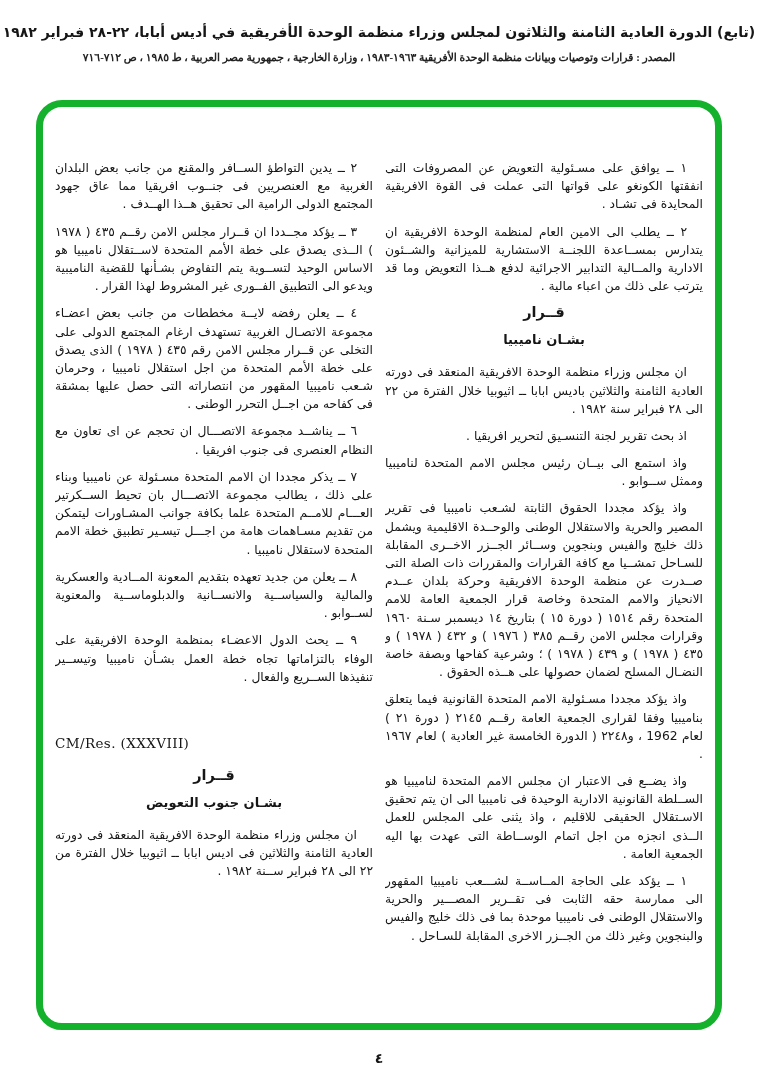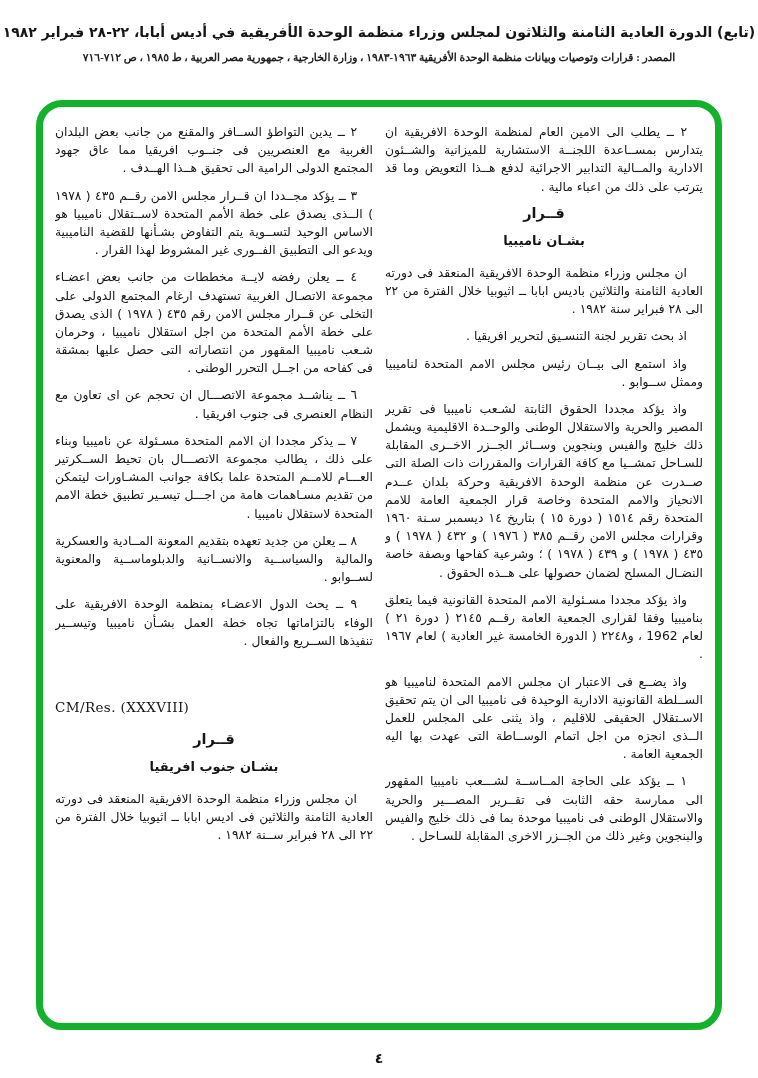--- a/index.html
+++ b/index.html
@@ -9,21 +9,21 @@
     -webkit-font-smoothing:antialiased;
   }
   .header{position:absolute;top:24px;left:0;right:0;text-align:center;direction:rtl;}
   .header-line1{font-size:14px;font-weight:bold;letter-spacing:.2px;}
   .header-line2{font-size:10.8px;font-weight:bold;margin-top:11px;color:#222;font-family:Liberation Serif, serif;}
   .frame{
     position:absolute;top:100px;left:36px;width:686px;height:930px;
     box-sizing:border-box;border:7px solid #14b12c;border-radius:26px;
     padding:16px 12px 12px 12px;background:#fff;
   }
-  .columns{display:flex;height:100%;gap:12px;}
+  .columns{display:flex;height:100%;gap:12px;margin-top:36px;}
   .col{flex:1;overflow:hidden;direction:rtl;}
   .blk-para{
     font-size:12.3px;line-height:1.48;text-align:justify;
     margin:0 0 9px 0;text-indent:16px;direction:rtl;
   }
   .blk-res{
     direction:ltr;text-align:left;font-family:"DejaVu Serif",serif;
     font-size:13.5px;margin:18px 0 16px 0;letter-spacing:.4px;
   }
   .blk-heading{
@@ -52,24 +52,25 @@
         <div class="blk-para">٢ ــ يدين التواطؤ الســافر والمقنع من جانب بعض البلدان الغربية مع العنصريين فى جنــوب افريقيا مما عاق جهود المجتمع الدولى الرامية الى تحقيق هــذا الهــدف .</div>
         <div class="blk-para">٣ ــ يؤكد مجــددا ان قــرار مجلس الامن رقــم ٤٣٥ ( ١٩٧٨ ) الــذى يصدق على خطة الأمم المتحدة لاســتقلال ناميبيا هو الاساس الوحيد لتســوية يتم التفاوض بشـأنها للقضية الناميبية ويدعو الى التطبيق الفــورى غير المشروط لهذا القرار .</div>
         <div class="blk-para">٤ ــ يعلن رفضه لايــة مخططات من جانب بعض اعضـاء مجموعة الاتصـال الغربية تستهدف ارغام المجتمع الدولى على التخلى عن قــرار مجلس الامن رقم ٤٣٥ ( ١٩٧٨ ) الذى يصدق على خطة الأمم المتحدة من اجل استقلال ناميبيا ، وحرمان شـعب ناميبيا المقهور من انتصاراته التى حصل عليها بمشقة فى كفاحه من اجــل التحرر الوطنى .</div>
         <div class="blk-para">٦ ــ يناشــد مجموعة الاتصـــال ان تحجم عن اى تعاون مع النظام العنصرى فى جنوب افريقيا .</div>
         <div class="blk-para">٧ ــ يذكر مجددا ان الامم المتحدة مسـئولة عن ناميبيا وبناء على ذلك ، يطالب مجموعة الاتصـــال بان تحيط الســكرتير العـــام للامــم المتحدة علما بكافة جوانب المشـاورات ليتمكن من تقديم مسـاهمات هامة من اجـــل تيسـير تطبيق خطة الامم المتحدة لاستقلال ناميبيا .</div>
         <div class="blk-para">٨ ــ يعلن من جديد تعهده بتقديم المعونة المــادية والعسكرية والمالية والسياســية والانســانية والدبلوماســية والمعنوية لســوابو .</div>
         <div class="blk-para">٩ ــ يحث الدول الاعضـاء بمنظمة الوحدة الافريقية على الوفاء بالتزاماتها تجاه خطة العمل بشـأن ناميبيا وتيســير تنفيذها الســريع والفعال .</div>
         <div class="blk-spacer"></div>
         <div class="blk-res">CM/Res. (XXXVIII)</div>
         <div class="blk-heading">قــرار</div>
-        <div class="blk-subheading">بشـان جنوب افريقيا</div>
+        <div class="blk-subheading">بشـان جنوب التعويض</div>
         <div class="blk-para">ان مجلس وزراء منظمة الوحدة الافريقية المنعقد فى دورته العادية الثامنة والثلاثين فى اديس ابابا ــ اثيوبيا خلال الفترة من ٢٢ الى ٢٨ فبراير ســنة ١٩٨٢ .</div>
       </div>
     <div class="col" id="col-right">
+        <div class="blk-para">١ ــ يوافق على مسـئولية التعويض عن المصروفات التى انفقتها الكونغو على قواتها التى عملت فى القوة الافريقية المحايدة فى تشـاد .</div>
         <div class="blk-para">٢ ــ يطلب الى الامين العام لمنظمة الوحدة الافريقية ان يتدارس بمســاعدة اللجنــة الاستشارية للميزانية والشــئون الادارية والمــالية التدابير الاجرائية لدفع هــذا التعويض وما قد يترتب على ذلك من اعباء مالية .</div>
         <div class="blk-heading">قــرار</div>
         <div class="blk-subheading">بشـان ناميبيا</div>
         <div class="blk-para">ان مجلس وزراء منظمة الوحدة الافريقية المنعقد فى دورته العادية الثامنة والثلاثين باديس ابابا ــ اثيوبيا خلال الفترة من ٢٢ الى ٢٨ فبراير سنة ١٩٨٢ .</div>
         <div class="blk-para">اذ بحث تقرير لجنة التنسـيق لتحرير افريقيا .</div>
         <div class="blk-para">واذ استمع الى بيــان رئيس مجلس الامم المتحدة لناميبيا وممثل ســوابو .</div>
         <div class="blk-para">واذ يؤكد مجددا الحقوق الثابتة لشـعب ناميبيا فى تقرير المصير والحرية والاستقلال الوطنى والوحــدة الاقليمية ويشمل ذلك خليج والفيس وبنجوين وســائر الجــزر الاخــرى المقابلة للسـاحل تمشــيا مع كافة القرارات والمقررات ذات الصلة التى صــدرت عن منظمة الوحدة الافريقية وحركة بلدان عــدم الانحياز والامم المتحدة وخاصة قرار الجمعية العامة للامم المتحدة رقم ١٥١٤ ( دورة ١٥ ) بتاريخ ١٤ ديسمبر سـنة ١٩٦٠ وقرارات مجلس الامن رقــم ٣٨٥ ( ١٩٧٦ ) و ٤٣٢ ( ١٩٧٨ ) و ٤٣٥ ( ١٩٧٨ ) و ٤٣٩ ( ١٩٧٨ ) ؛ وشرعية كفاحها وبصفة خاصة النضـال المسلح لضمان حصولها على هــذه الحقوق .</div>
         <div class="blk-para">واذ يؤكد مجددا مسـئولية الامم المتحدة القانونية فيما يتعلق بناميبيا وفقا لقرارى الجمعية العامة رقــم ٢١٤٥ ( دورة ٢١ ) لعام 1962 ، و٢٢٤٨ ( الدورة الخامسة غير العادية ) لعام ١٩٦٧ .</div>
         <div class="blk-para">واذ يضــع فى الاعتبار ان مجلس الامم المتحدة لناميبيا هو الســلطة القانونية الادارية الوحيدة فى ناميبيا الى ان يتم تحقيق الاسـتقلال الحقيقى للاقليم ، واذ يثنى على المجلس للعمل الــذى انجزه من اجل اتمام الوســاطة التى عهدت بها اليه الجمعية العامة .</div>
         <div class="blk-para">١ ــ يؤكد على الحاجة المــاســة لشـــعب ناميبيا المقهور الى ممارسة حقه الثابت فى تقــرير المصـــير والحرية والاستقلال الوطنى فى ناميبيا موحدة بما فى ذلك خليج والفيس والبنجوين وغير ذلك من الجــزر الاخرى المقابلة للسـاحل .</div>

